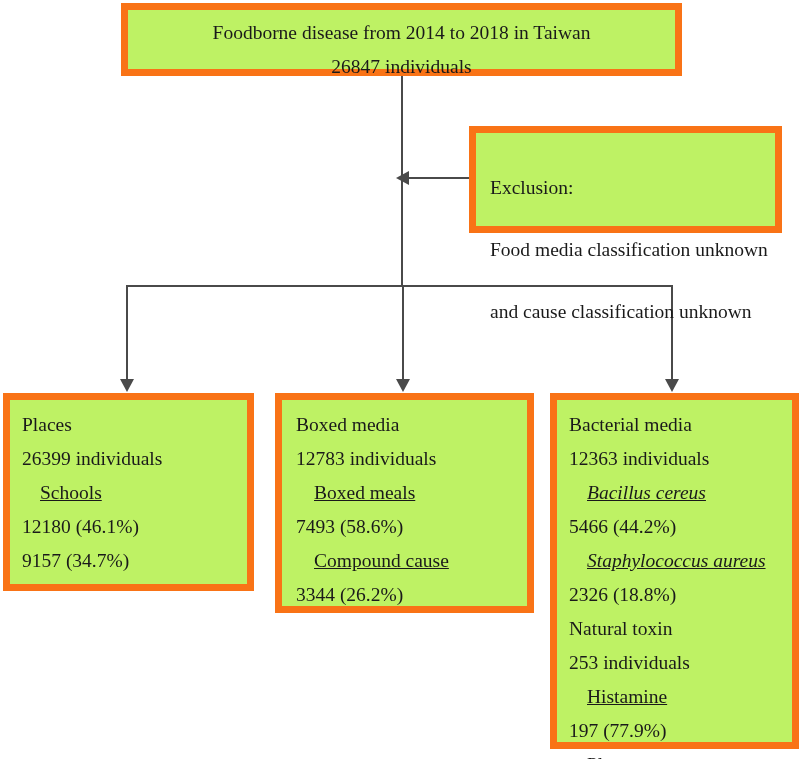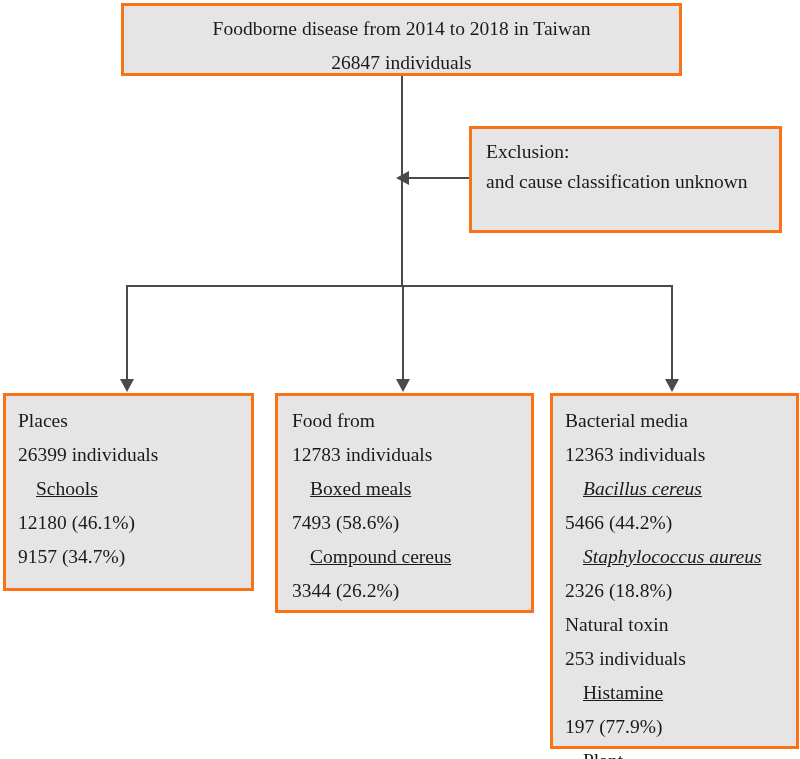--- a/index.html
+++ b/index.html
@@ -14,22 +14,22 @@
     background: #ffffff;
     font-family: "Liberation Serif", "DejaVu Serif", serif;
     color: #1a1a1a;
     overflow: hidden;
   }
 
   
   .node {
     position: absolute;
     box-sizing: border-box;
-    border: 3px solid #f97316;
-    background: #e5e5e5;
+    border: 7px solid #f97316;
+    background: #bef264;
     padding-left: 42px;
   }
   .node-lines {
     position: absolute;
     left: 0;
     right: 0;
     top: 0;
   }
   .line {
     font-size: 19.5px;
@@ -45,21 +45,21 @@
     left: 121px;  top: 3px;
     width: 561px; height: 73px;
   }
   #node-root .node-lines { top: 6px; }
 
   #node-exclusion {
     left: 469px; top: 126px;
     width: 313px; height: 107px;
   }
   #node-exclusion .node-lines { top: 8px; left: 14px; }
-  #node-exclusion .line { line-height: 30px; }
+  #node-exclusion .line { line-height: 30px; margin-top: 32px; }
 
   #node-places {
     left: 3px; top: 393px;
     width: 251px; height: 198px;
   }
   #node-places .node-lines { top: 8px; left: 12px; }
 
   #node-foodmedia {
     left: 275px; top: 393px;
     width: 259px; height: 220px;
@@ -126,41 +126,42 @@
   <div class="node" id="node-root">
     <div class="node-lines">
       <div class="line center">Foodborne disease from 2014 to 2018 in Taiwan</div>
       <div class="line center">26847 individuals</div>
     </div>
   </div>
 
   <div class="node" id="node-exclusion">
     <div class="node-lines">
       <div class="line">Exclusion:</div>
+      <div class="line">Food media classification unknown</div>
       <div class="line">and cause classification unknown</div>
     </div>
   </div>
 
   <div class="node" id="node-places">
     <div class="node-lines">
       <div class="line">Places</div>
       <div class="line">26399 individuals</div>
       <div class="line indent">Schools</div>
       <div class="line">12180 (46.1%)</div>
       <div class="line">9157 (34.7%)</div>
     </div>
   </div>
 
   <div class="node" id="node-foodmedia">
     <div class="node-lines">
-      <div class="line">Food from</div>
+      <div class="line">Boxed media</div>
       <div class="line">12783 individuals</div>
       <div class="line indent">Boxed meals</div>
       <div class="line">7493 (58.6%)</div>
-      <div class="line indent">Compound cereus</div>
+      <div class="line indent">Compound cause</div>
       <div class="line">3344 (26.2%)</div>
     </div>
   </div>
 
   <div class="node" id="node-cause">
     <div class="node-lines">
       <div class="line">Bacterial media</div>
       <div class="line">12363 individuals</div>
       <div class="line indent italic">Bacillus cereus</div>
       <div class="line">5466 (44.2%)</div>

